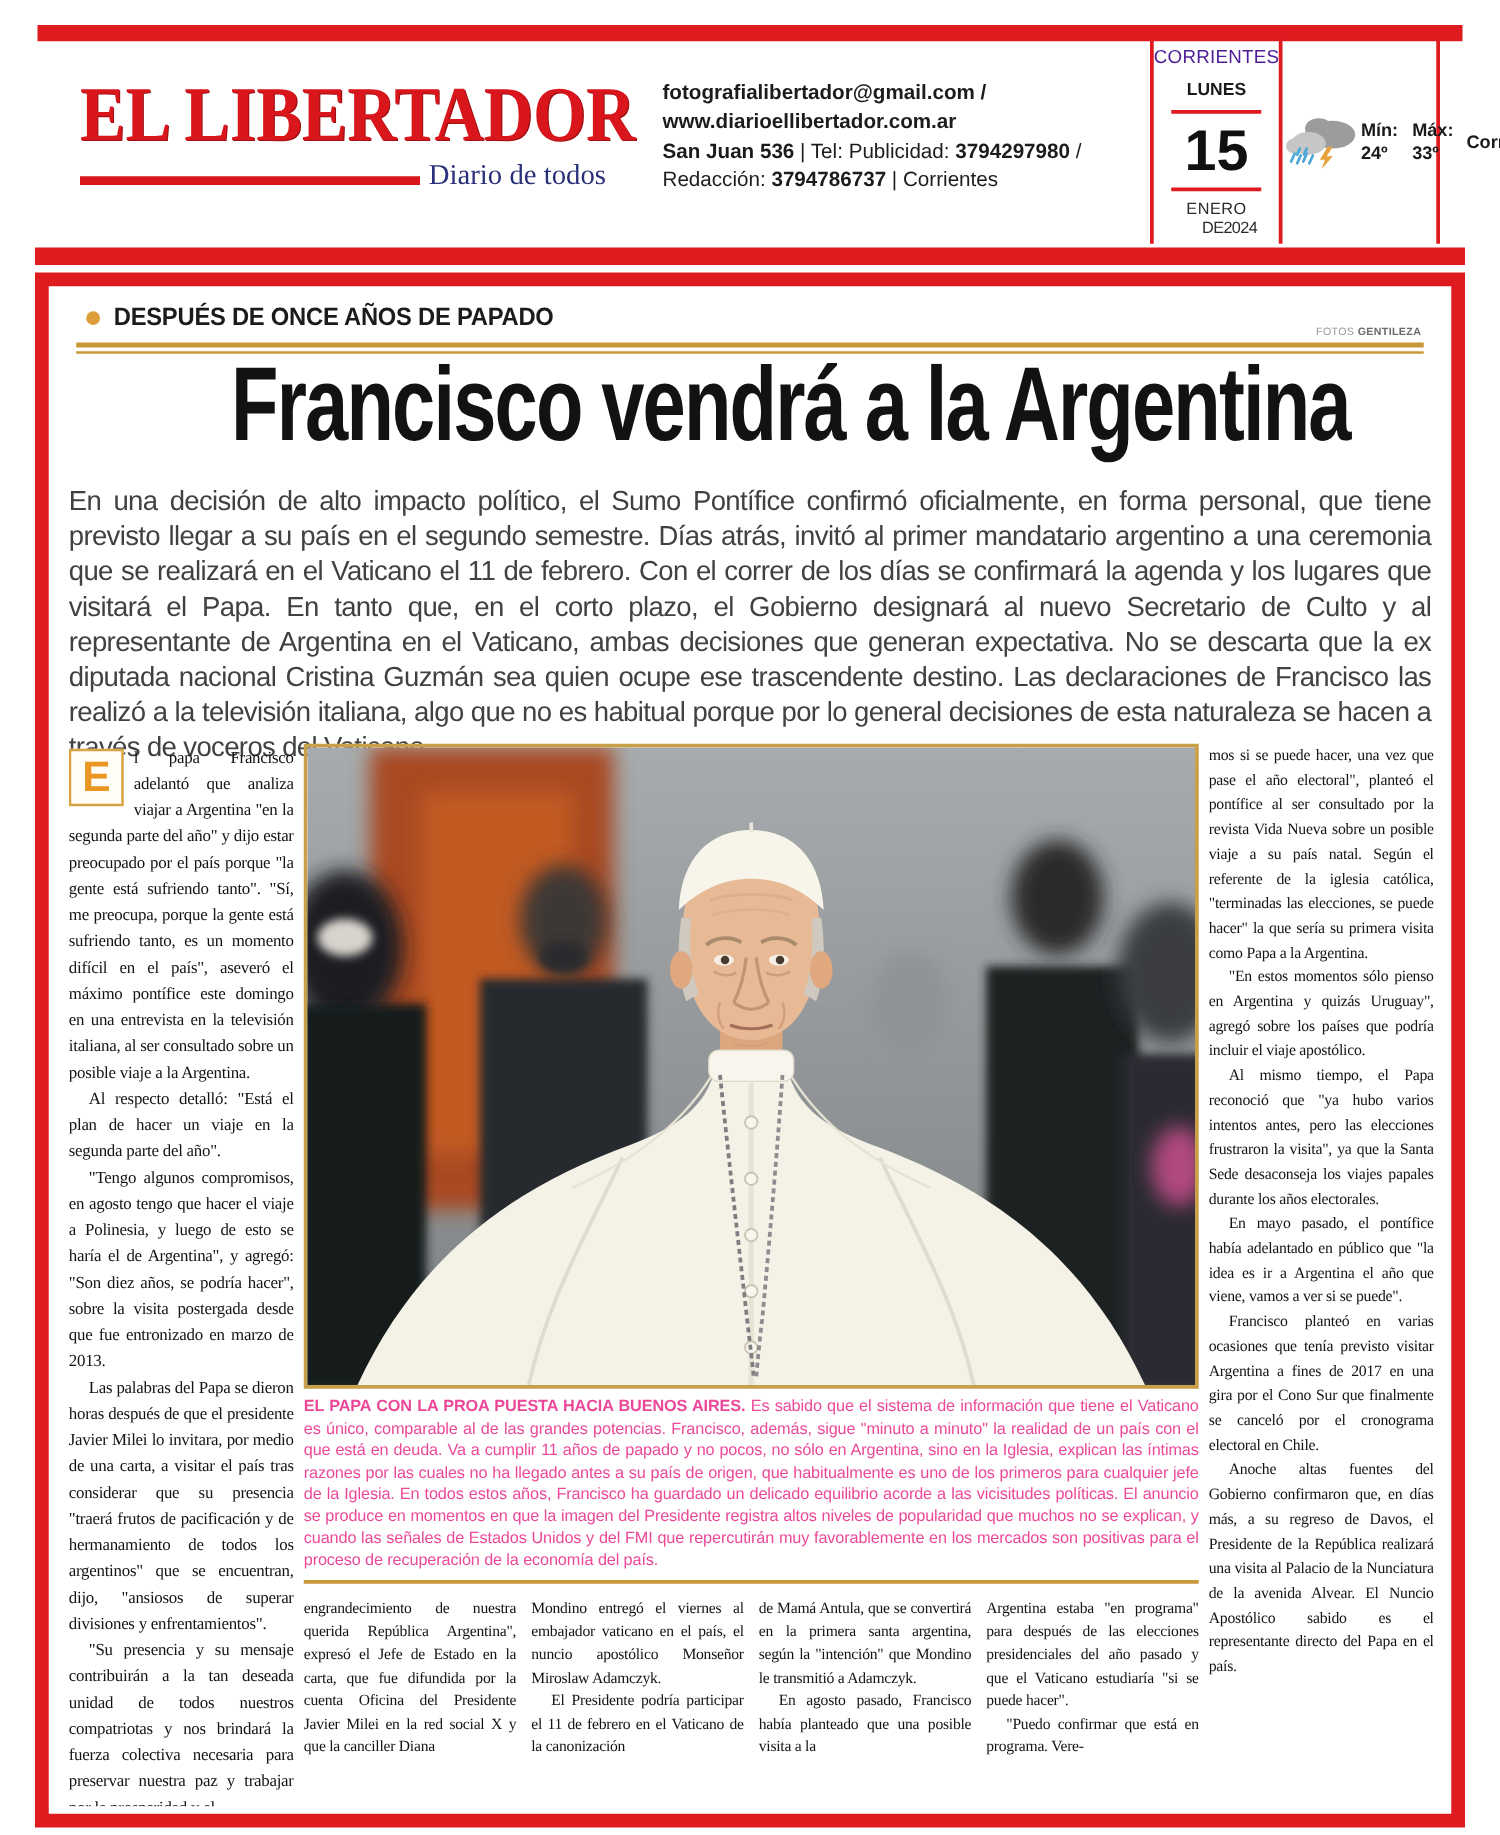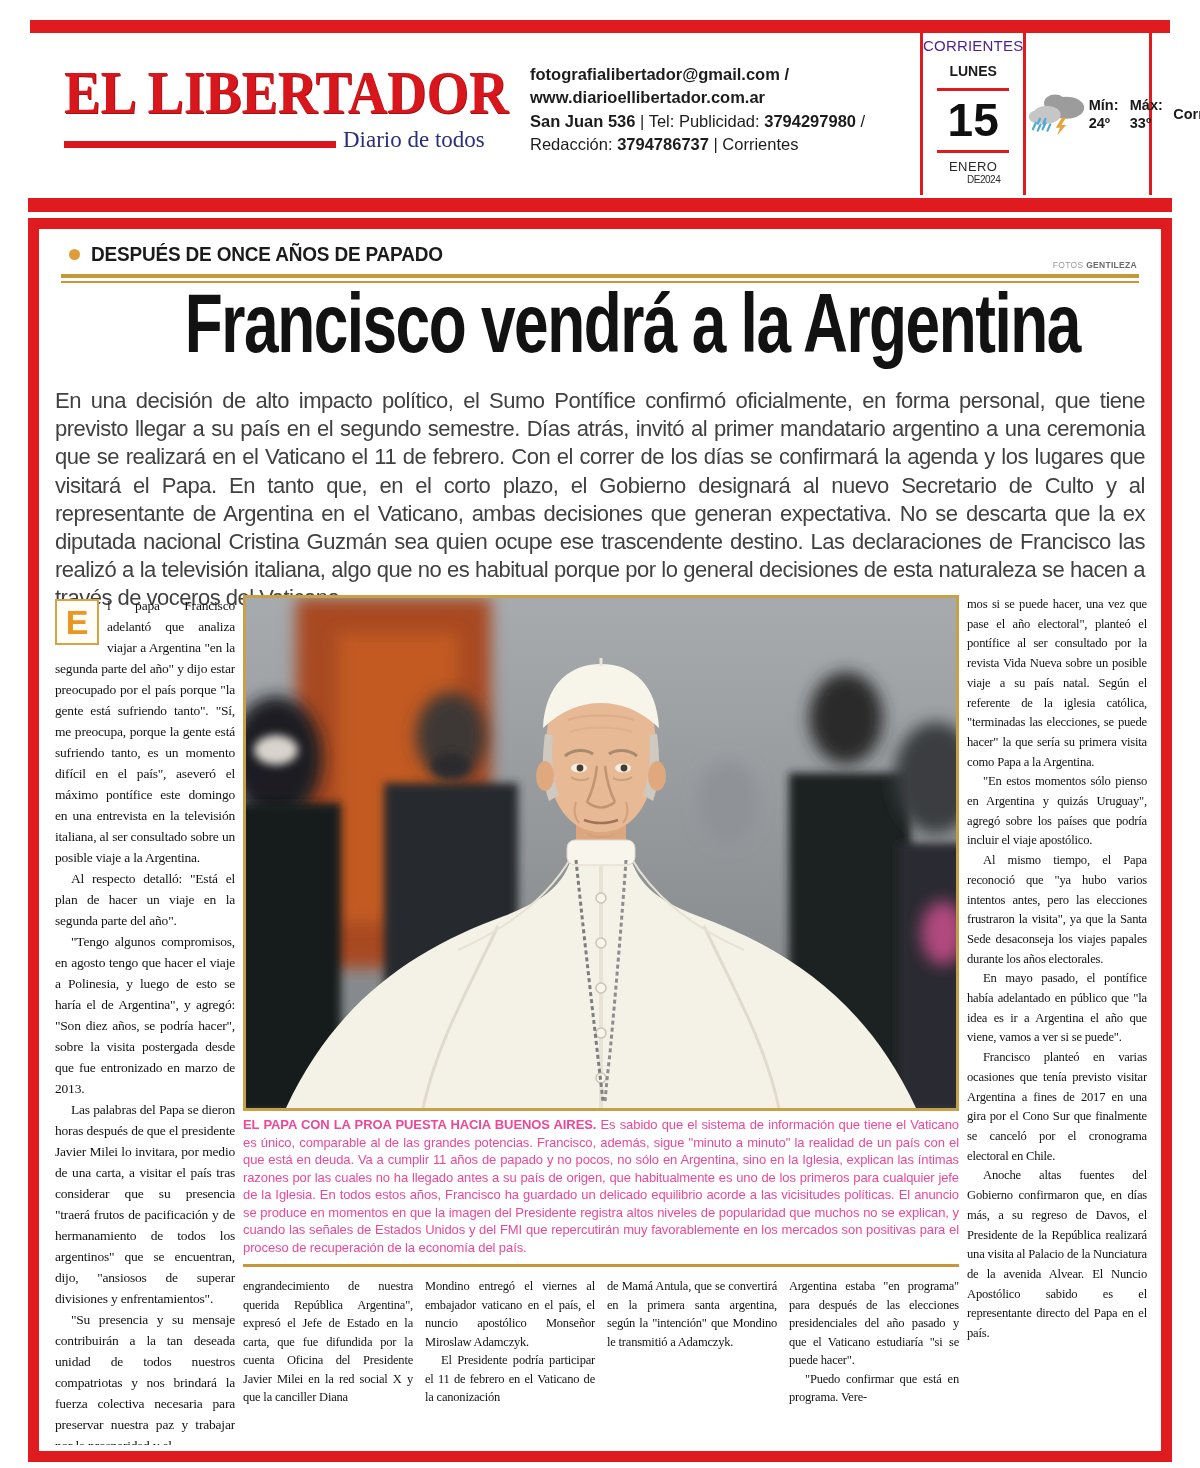--- a/index.html
+++ b/index.html
@@ -24,21 +24,21 @@
   .contact .b{font-weight:bold;}
   
   .datebox-panel{position:absolute;left:890px;top:-8px;width:226px;height:170px;display:flex;border-left:3px solid #e01b20;border-right:3px solid #e01b20;}
   .date-col{width:104px;border-right:3px solid #e01b20;display:flex;flex-direction:column;align-items:center;padding-top:12px;box-sizing:border-box;}
   .date-city{font-weight:normal;font-size:15px;letter-spacing:.2px;color:#4c1d95;}
   .date-weekday{font-weight:bold;font-size:14px;margin-top:9px;color:#1a1a1a;}
   .date-hr{width:72px;height:3px;background:#e01b20;margin:9px 0 6px;}
   .date-day{font-weight:bold;font-size:46px;line-height:1;color:#101010;text-align:center;}
   .date-hr2{width:72px;height:3px;background:#e01b20;margin:7px 0 6px;}
   .date-month{font-size:13px;color:#2a2a2a;letter-spacing:.4px;}
-  .date-year{font-size:10px;color:#2a2a2a;letter-spacing:-.5px;padding-left:21px;}
+  .date-year{font-size:13px;color:#2a2a2a;letter-spacing:-.5px;padding-left:21px;}
   .weather-col{flex:1;display:flex;flex-direction:row;align-items:center;padding-top:8px;}
   .weather-col .wtxt{font-weight:bold;font-size:14.5px;line-height:1.25;color:#1a1a1a;}
   
   .mast-bottom-bar{position:absolute;left:28px;top:198px;width:1144px;height:14px;background:#e01b20;}
   
   .frame{
     position:absolute;left:28px;top:218px;width:1144px;height:1244px;
     border:11px solid #e01b20;box-sizing:border-box;background:#fff;
   }
   .kicker-row{position:absolute;left:30px;top:14px;display:flex;align-items:center;gap:11px;}
@@ -271,20 +271,21 @@
       <div class="bottom-row">
         <div class="bcol">
           <p class="body-p no-indent">engrandecimiento de nuestra querida República Argentina", expresó el Jefe de Estado en la carta, que fue difundida por la cuenta Oficina del Presidente Javier Milei en la red social X y que la canciller Diana</p>
         </div>
         <div class="bcol">
           <p class="body-p no-indent">Mondino entregó el viernes al embajador vaticano en el país, el nuncio apostólico Monseñor Miroslaw Adamczyk.</p>
           <p class="body-p">El Presidente podría participar el 11 de febrero en el Vaticano de la canonización</p>
         </div>
         <div class="bcol">
           <p class="body-p no-indent">de Mamá Antula, que se convertirá en la primera santa argentina, según la "intención" que Mondino le transmitió a Adamczyk.</p>
+          <p class="body-p">En agosto pasado, Francisco había planteado que una posible visita a la</p>
         </div>
         <div class="bcol">
           <p class="body-p no-indent">Argentina estaba "en programa" para después de las elecciones presidenciales del año pasado y que el Vaticano estudiaría "si se puede hacer".</p>
           <p class="body-p">"Puedo confirmar que está en programa. Vere-</p>
         </div>
       </div>
     </div>
 
     <div class="col-right">
       <p class="body-p no-indent">mos si se puede hacer, una vez que pase el año electoral", planteó el pontífice al ser consultado por la revista Vida Nueva sobre un posible viaje a su país natal. Según el referente de la iglesia católica, "terminadas las elecciones, se puede hacer" la que sería su primera visita como Papa a la Argentina.</p>

